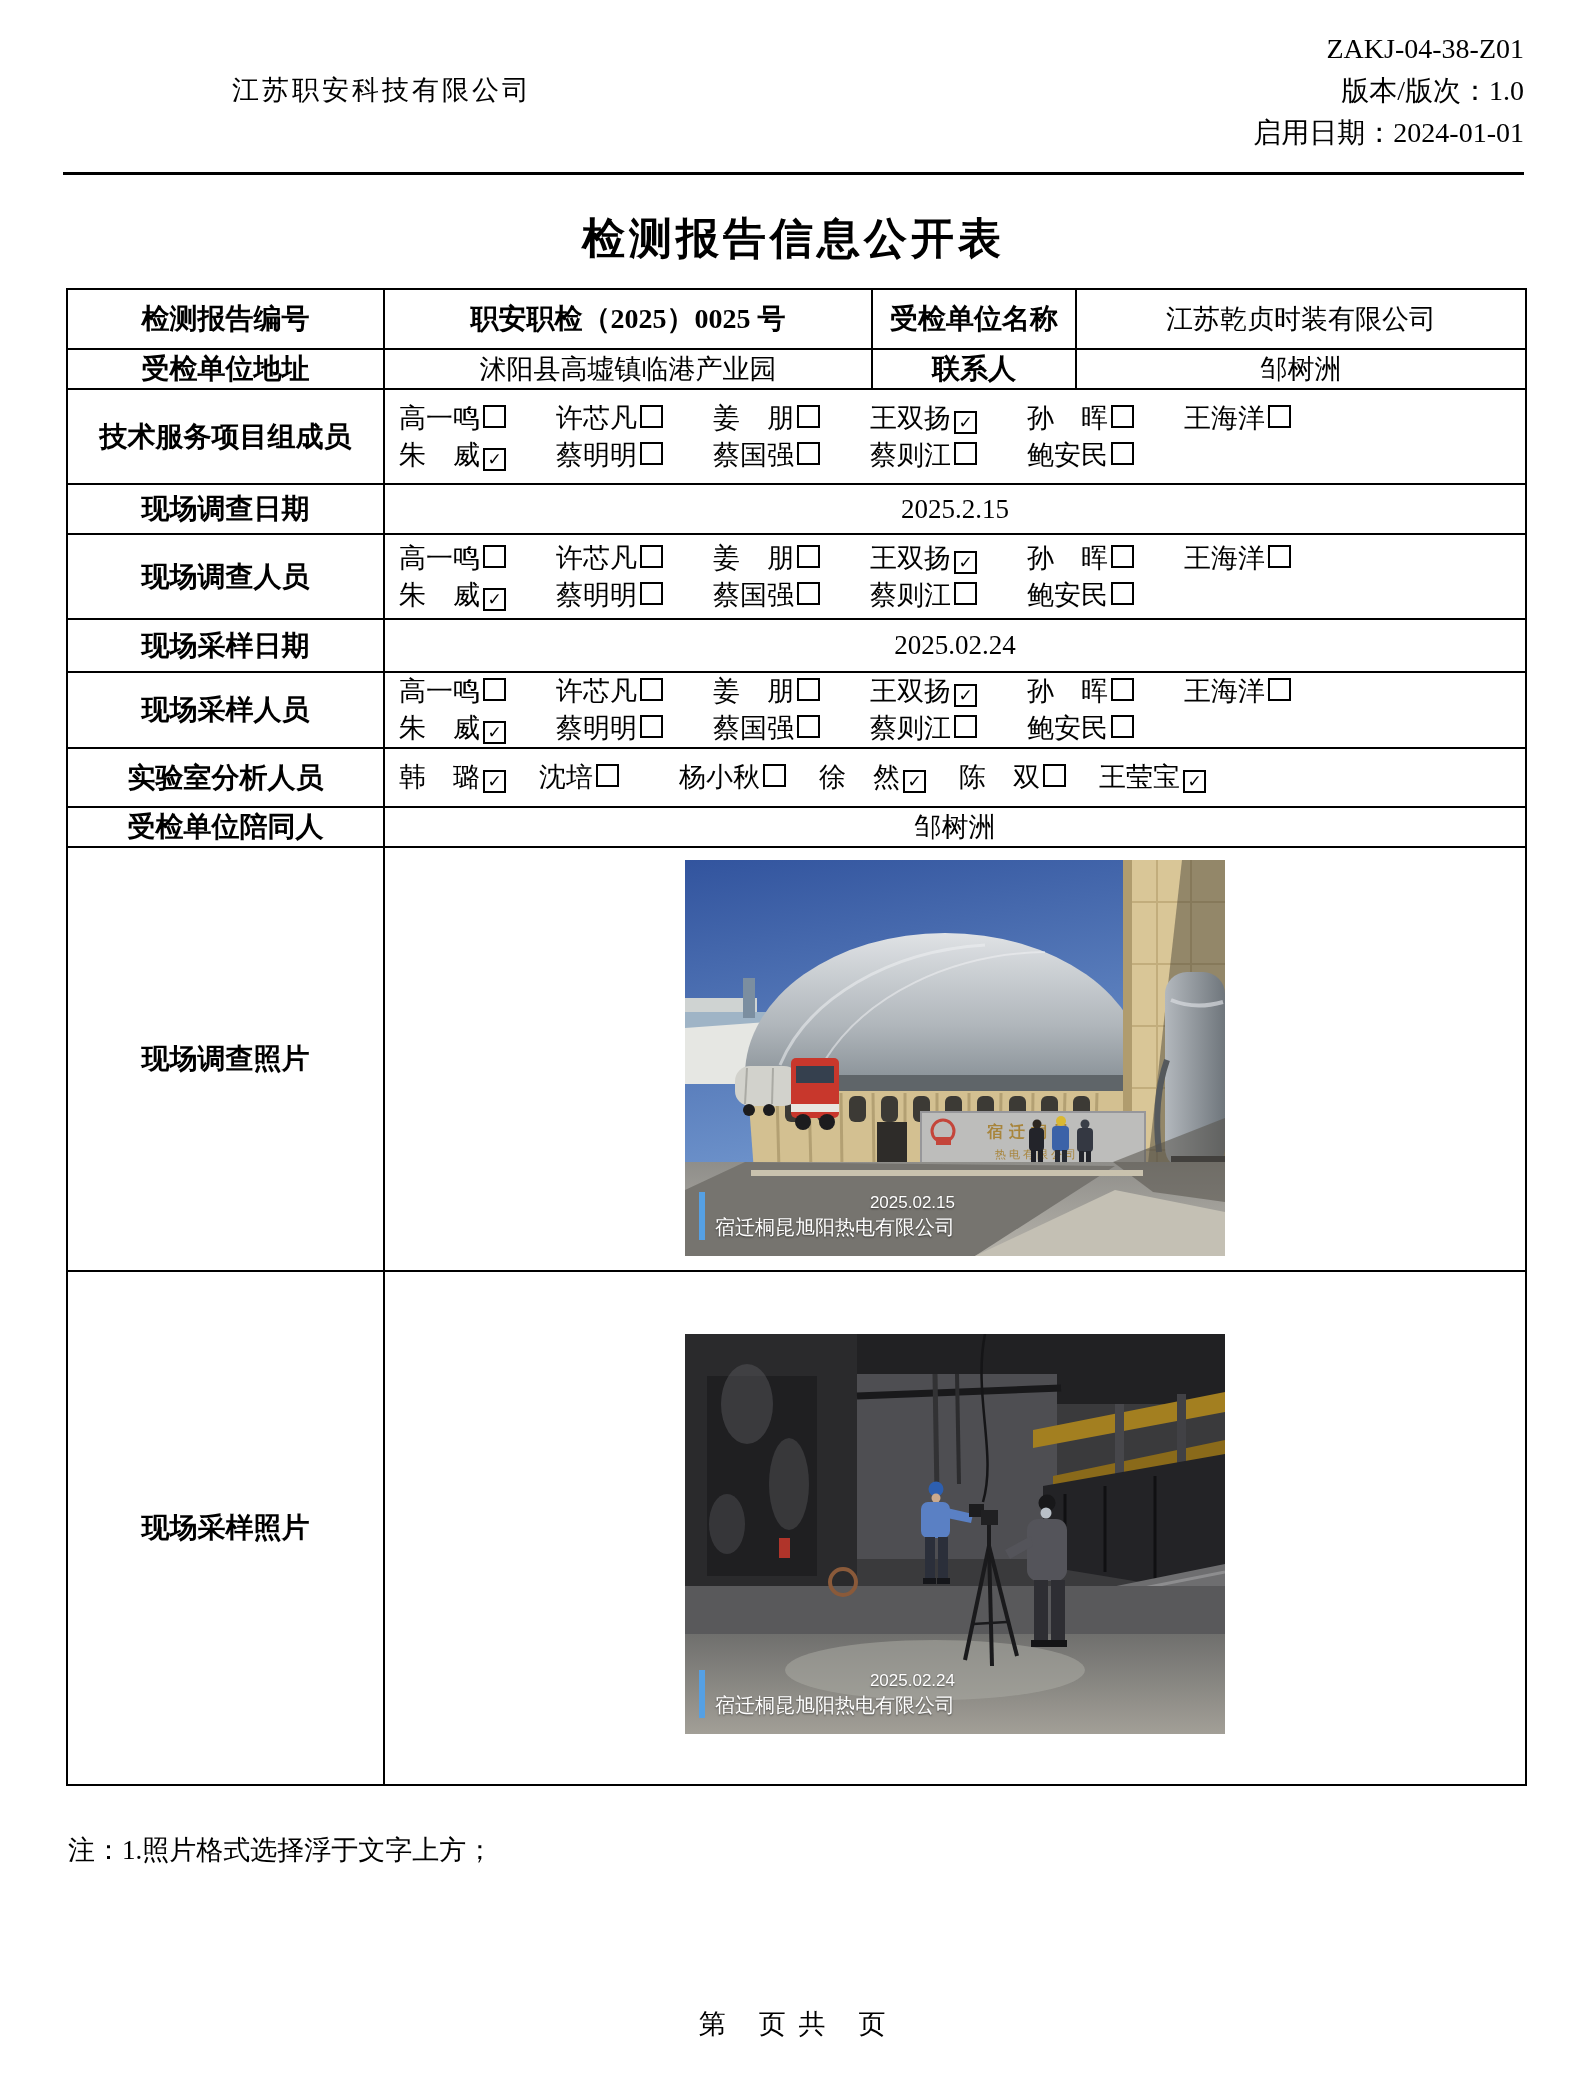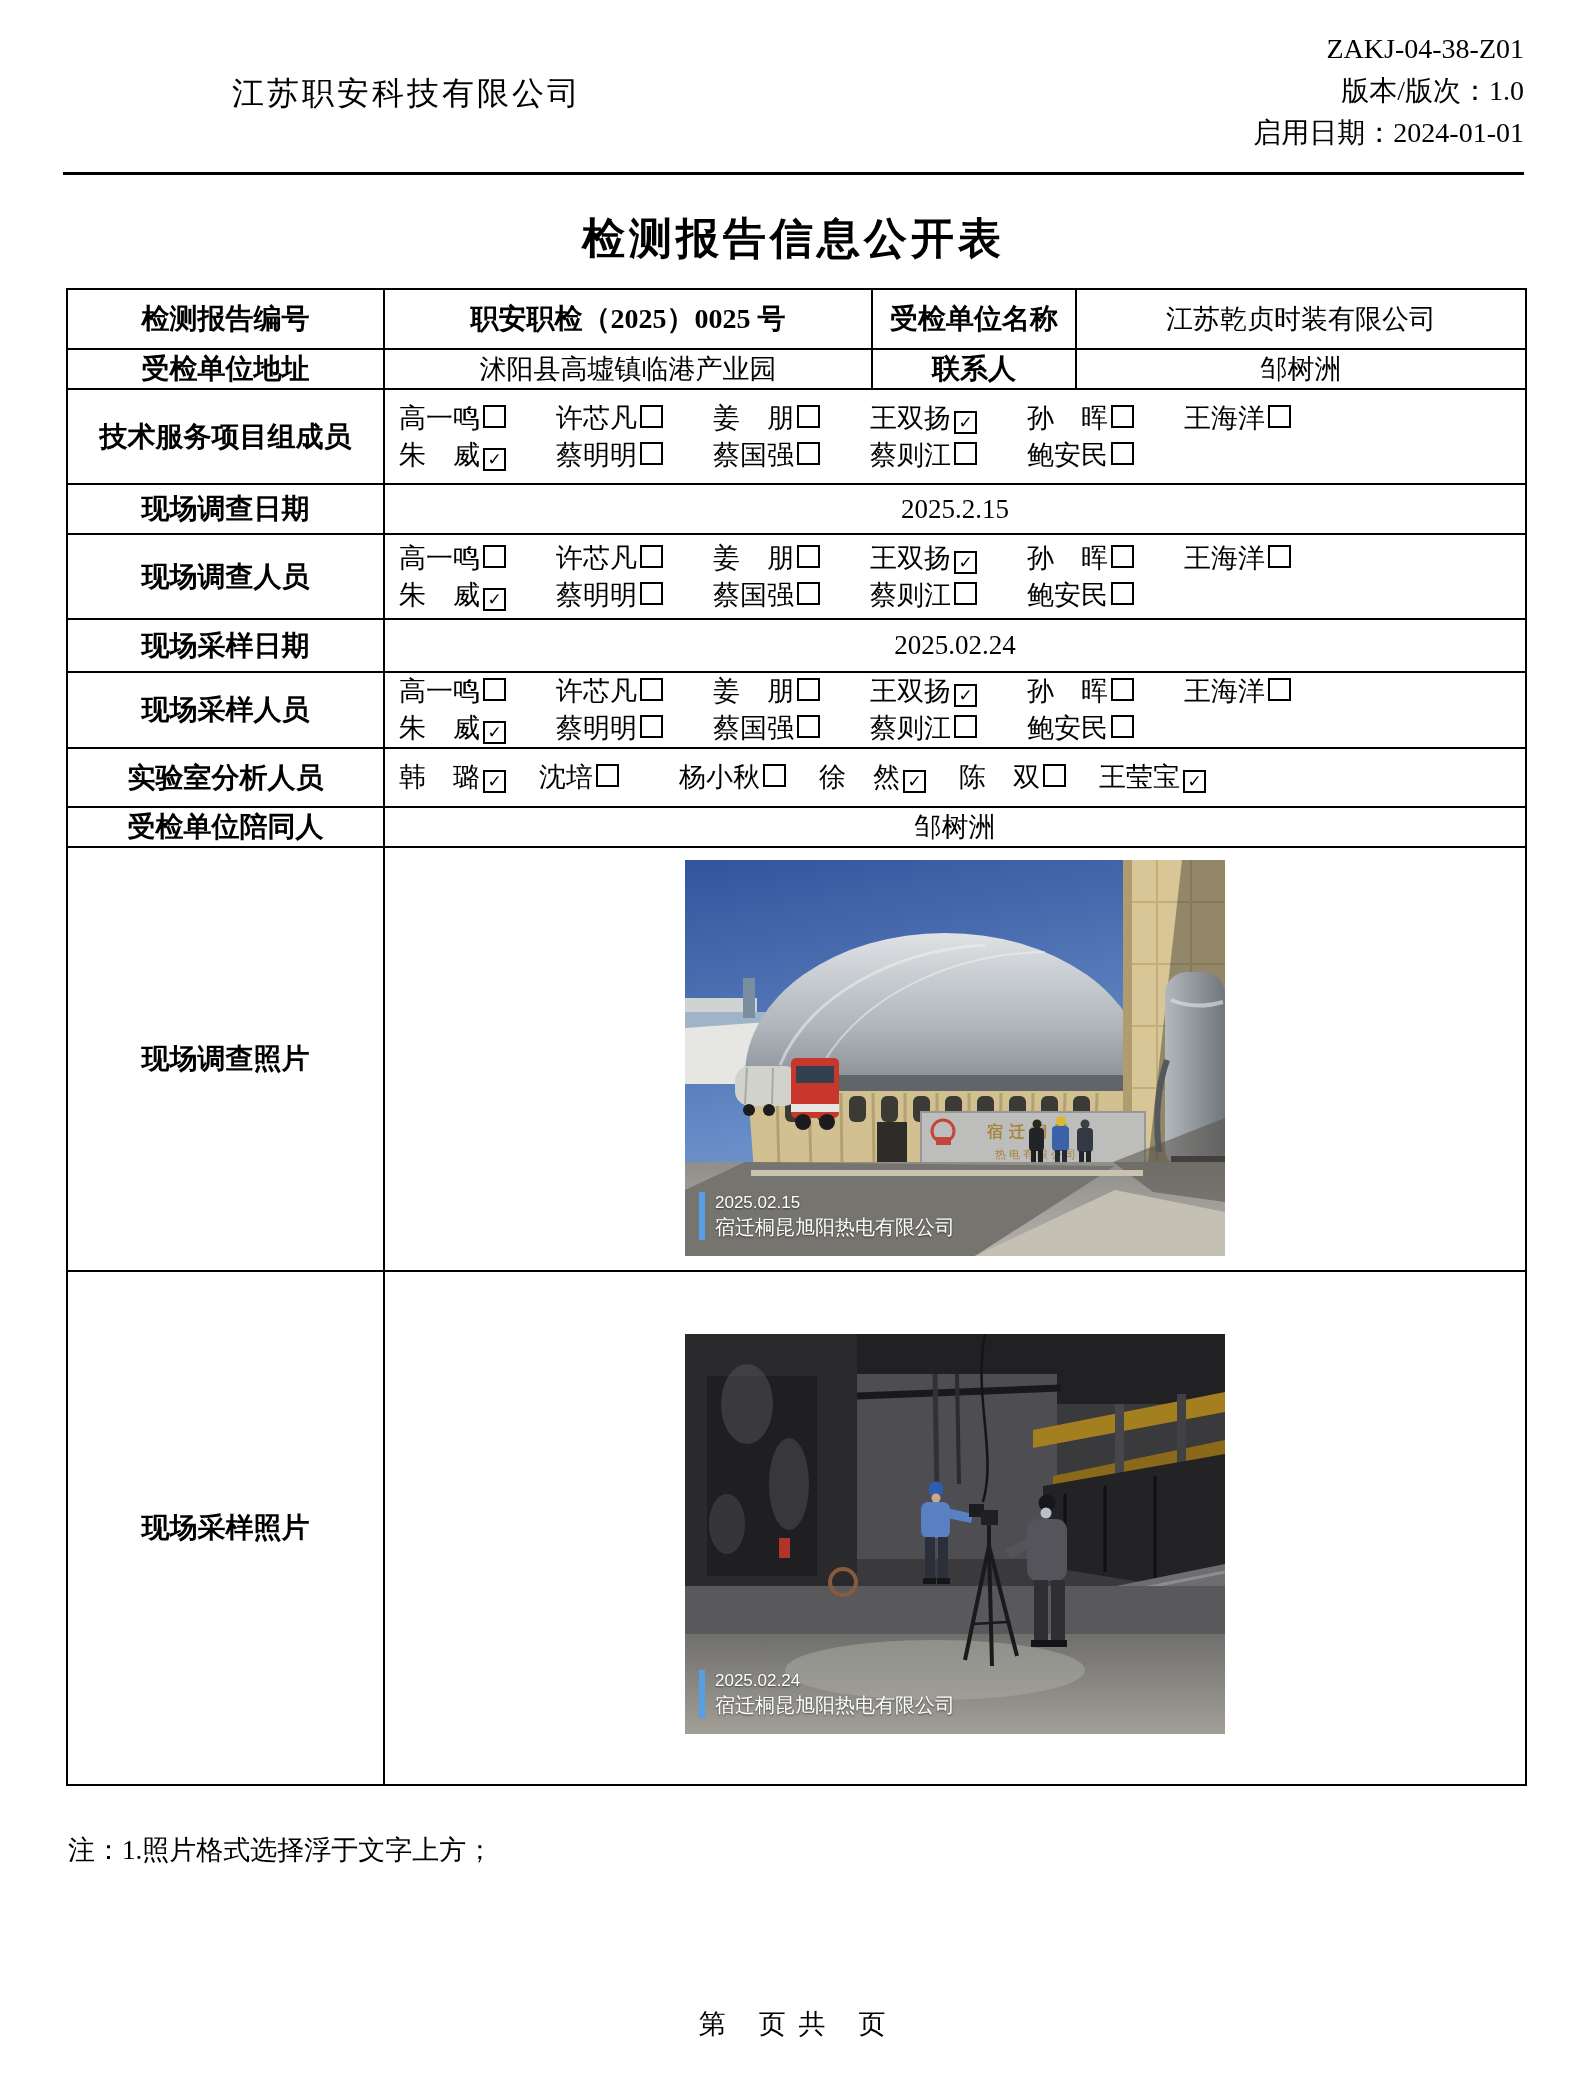--- a/index.html
+++ b/index.html
@@ -2,21 +2,21 @@
 <html><head>
 <meta charset="utf-8">
 <style>
   html,body{margin:0;padding:0;background:#e9e9e9;}
   .page{position:relative;width:1587px;height:2093px;background:#ffffff;margin:0 auto;
         font-family:"Liberation Serif","DejaVu Serif",serif;color:#000;overflow:hidden;}
 
   
   .logo-box{position:absolute;left:95px;top:42px;width:125px;text-align:center;}
   .logo-zakj{color:#1e5aa7;font-weight:bold;font-style:italic;font-size:21px;letter-spacing:2px;margin-top:-2px;}
-  .company-name{position:absolute;left:232px;top:72px;font-size:32px;letter-spacing:3px;}
+  .company-name{position:absolute;left:232px;top:72px;font-size:27px;letter-spacing:3px;}
   .doc-meta{position:absolute;right:63px;top:28px;text-align:right;font-size:28px;line-height:42px;}
   .header-rule{position:absolute;left:63px;top:172px;width:1461px;border-top:3px solid #000;}
 
   .doc-title{position:absolute;left:0;top:210px;width:100%;margin:0;text-align:center;
              font-size:43px;font-weight:bold;letter-spacing:4px;}
 
   
   .main-table{position:absolute;left:66px;top:288px;width:1459px;border-collapse:collapse;table-layout:fixed;}
   .main-table th,.main-table td{border:2px solid #000;padding:0;overflow:hidden;}
   .main-table th{font-size:28px;font-weight:bold;text-align:center;}
@@ -35,21 +35,21 @@
   .cb{display:inline-block;width:19px;height:19px;border:2px solid #000;margin-left:3px;
       vertical-align:-1px;text-align:center;line-height:18px;font-size:17px;font-weight:bold;
       font-family:"DejaVu Sans","Liberation Sans",sans-serif;}
 
   
   td.photo-cell{vertical-align:top;}
   .photo-frame{position:relative;width:540px;margin:12px auto 0;}
   .photo-frame.second{margin-top:62px;}
   .photo-frame svg{display:block;}
   .stamp{position:absolute;left:14px;bottom:16px;border-left:6px solid #55a0e4;padding-left:10px;
-         color:#fff;font-family:"Liberation Sans","DejaVu Sans",sans-serif;text-align:left;
+         color:#fff;font-family:"Liberation Sans","DejaVu Sans",sans-serif;text-align:right;
          text-shadow:0 1px 2px rgba(0,0,0,.55);}
   .stamp-date{font-size:17px;line-height:22px;}
   .stamp-co{font-size:20px;line-height:26px;}
 
   
   .note{position:absolute;left:68px;top:1832px;font-size:27px;}
   .page-footer{position:absolute;left:0;top:2006px;width:100%;text-align:center;font-size:27px;letter-spacing:3px;}
 </style>
 </head>
 <body>

